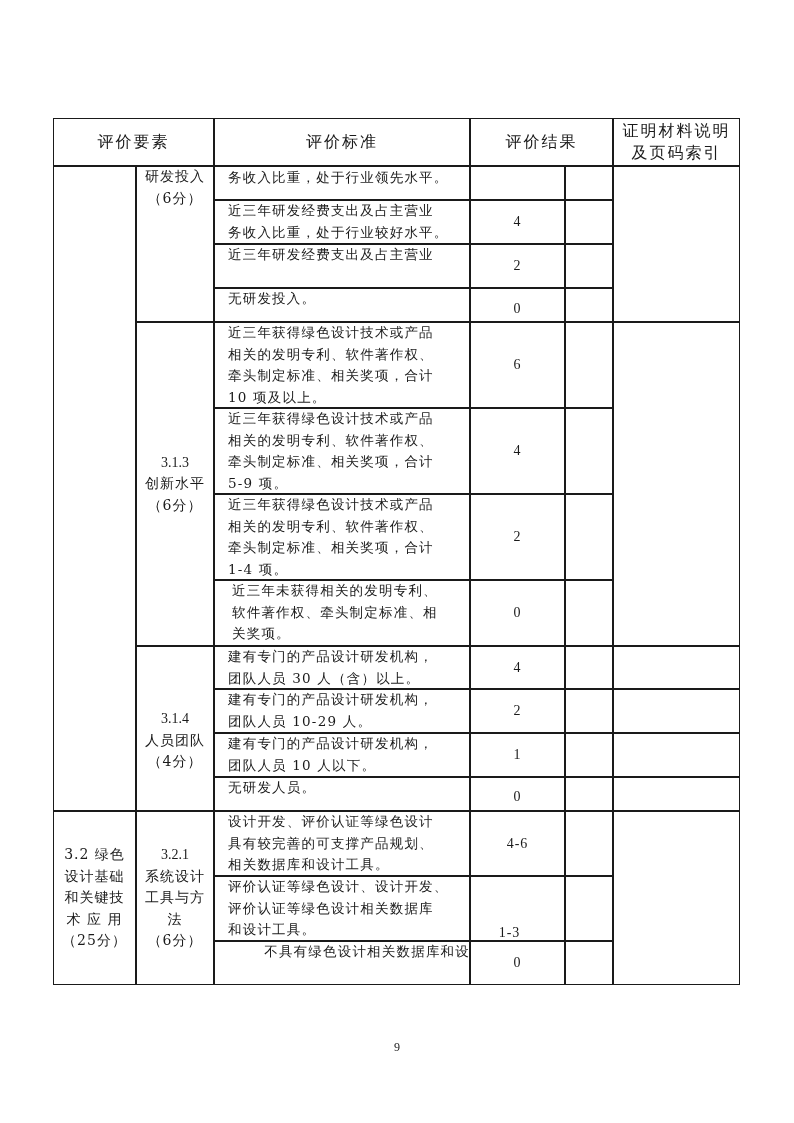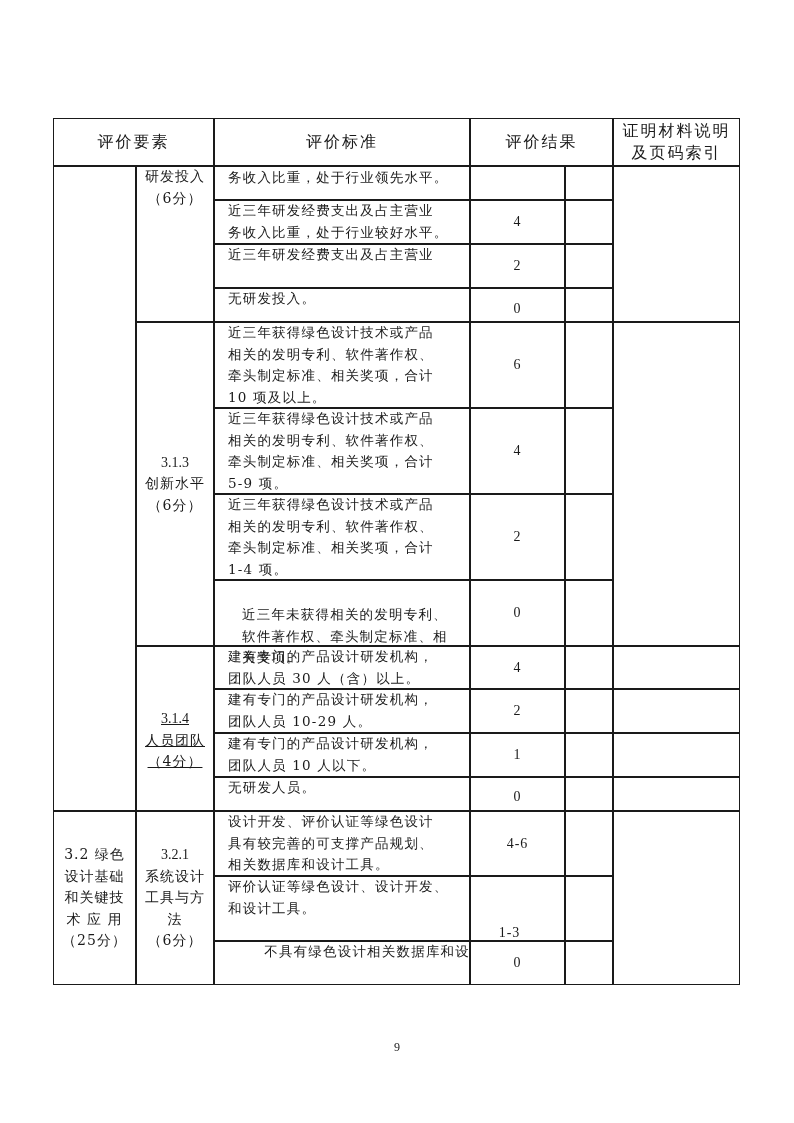--- a/index.html
+++ b/index.html
@@ -50,21 +50,21 @@
 </div>
 
 <div class="cell" style="left:136px;top:322px;width:78px;height:324px;"></div>
 <div class="txt elem" style="left:136px;top:322px;width:78px;height:324px;justify-content:center;">
   <span class="num">3.1.3</span>
   <span>创新水平</span>
   <span>（6分）</span>
 </div>
 
 <div class="cell" style="left:136px;top:646px;width:78px;height:165px;"></div>
-<div class="txt elem" style="left:136px;top:646px;width:78px;height:189px;justify-content:center;text-decoration:underline;">
+<div class="txt elem" style="left:136px;top:646px;width:78px;height:189px;justify-content:center;">
   <span class="num">3.1.4</span>
   <span>人员团队</span>
   <span>（4分）</span>
 </div>
 
 <div class="cell" style="left:136px;top:811px;width:78px;height:174px;"></div>
 <div class="txt elem" style="left:136px;top:811px;width:78px;height:174px;justify-content:center;">
   <span class="num">3.2.1</span>
   <span>系统设计</span>
   <span>工具与方</span>
@@ -134,21 +134,21 @@
   <div>近三年获得绿色设计技术或产品</div>
   <div>相关的发明专利、软件著作权、</div>
   <div>牵头制定标准、相关奖项，合计</div>
   <div>1-4 项。</div>
 </div>
 <div class="cell" style="left:470px;top:494px;width:95px;height:86px;"></div>
 <div class="txt score" style="left:470px;top:494px;width:95px;height:86px;">2</div>
 <div class="cell" style="left:565px;top:494px;width:48px;height:86px;"></div>
 
 <div class="cell" style="left:214px;top:580px;width:256px;height:66px;"></div>
-<div class="txt crit" style="left:228px;top:580px;width:280px;margin-top:24px;">
+<div class="txt crit" style="left:218px;top:580px;width:280px;">
   <div>近三年未获得相关的发明专利、</div>
   <div>软件著作权、牵头制定标准、相</div>
   <div>关奖项。</div>
 </div>
 <div class="cell" style="left:470px;top:580px;width:95px;height:66px;"></div>
 <div class="txt score" style="left:470px;top:580px;width:95px;height:66px;">0</div>
 <div class="cell" style="left:565px;top:580px;width:48px;height:66px;"></div>
 
 <div class="cell" style="left:613px;top:322px;width:127px;height:324px;"></div>
 
@@ -197,20 +197,21 @@
   <div>具有较完善的可支撑产品规划、</div>
   <div>相关数据库和设计工具。</div>
 </div>
 <div class="cell" style="left:470px;top:811px;width:95px;height:65px;"></div>
 <div class="txt score" style="left:470px;top:811px;width:95px;height:65px;">4-6</div>
 <div class="cell" style="left:565px;top:811px;width:48px;height:65px;"></div>
 
 <div class="cell" style="left:214px;top:876px;width:256px;height:65px;"></div>
 <div class="txt crit" style="left:214px;top:876px;width:256px;">
   <div>评价认证等绿色设计、设计开发、</div>
+  <div>评价认证等绿色设计相关数据库</div>
   <div>和设计工具。</div>
 </div>
 <div class="cell" style="left:470px;top:876px;width:95px;height:65px;"></div>
 <div class="txt score" style="left:470px;top:876px;width:79px;height:65px;margin-top:24px;">1-3</div>
 <div class="cell" style="left:565px;top:876px;width:48px;height:65px;"></div>
 
 <div class="cell" style="left:214px;top:941px;width:256px;height:44px;"></div>
 <div class="txt crit" style="left:214px;top:941px;width:256px;text-align:right;">
   <div>不具有绿色设计相关数据库和设</div>
 </div>

